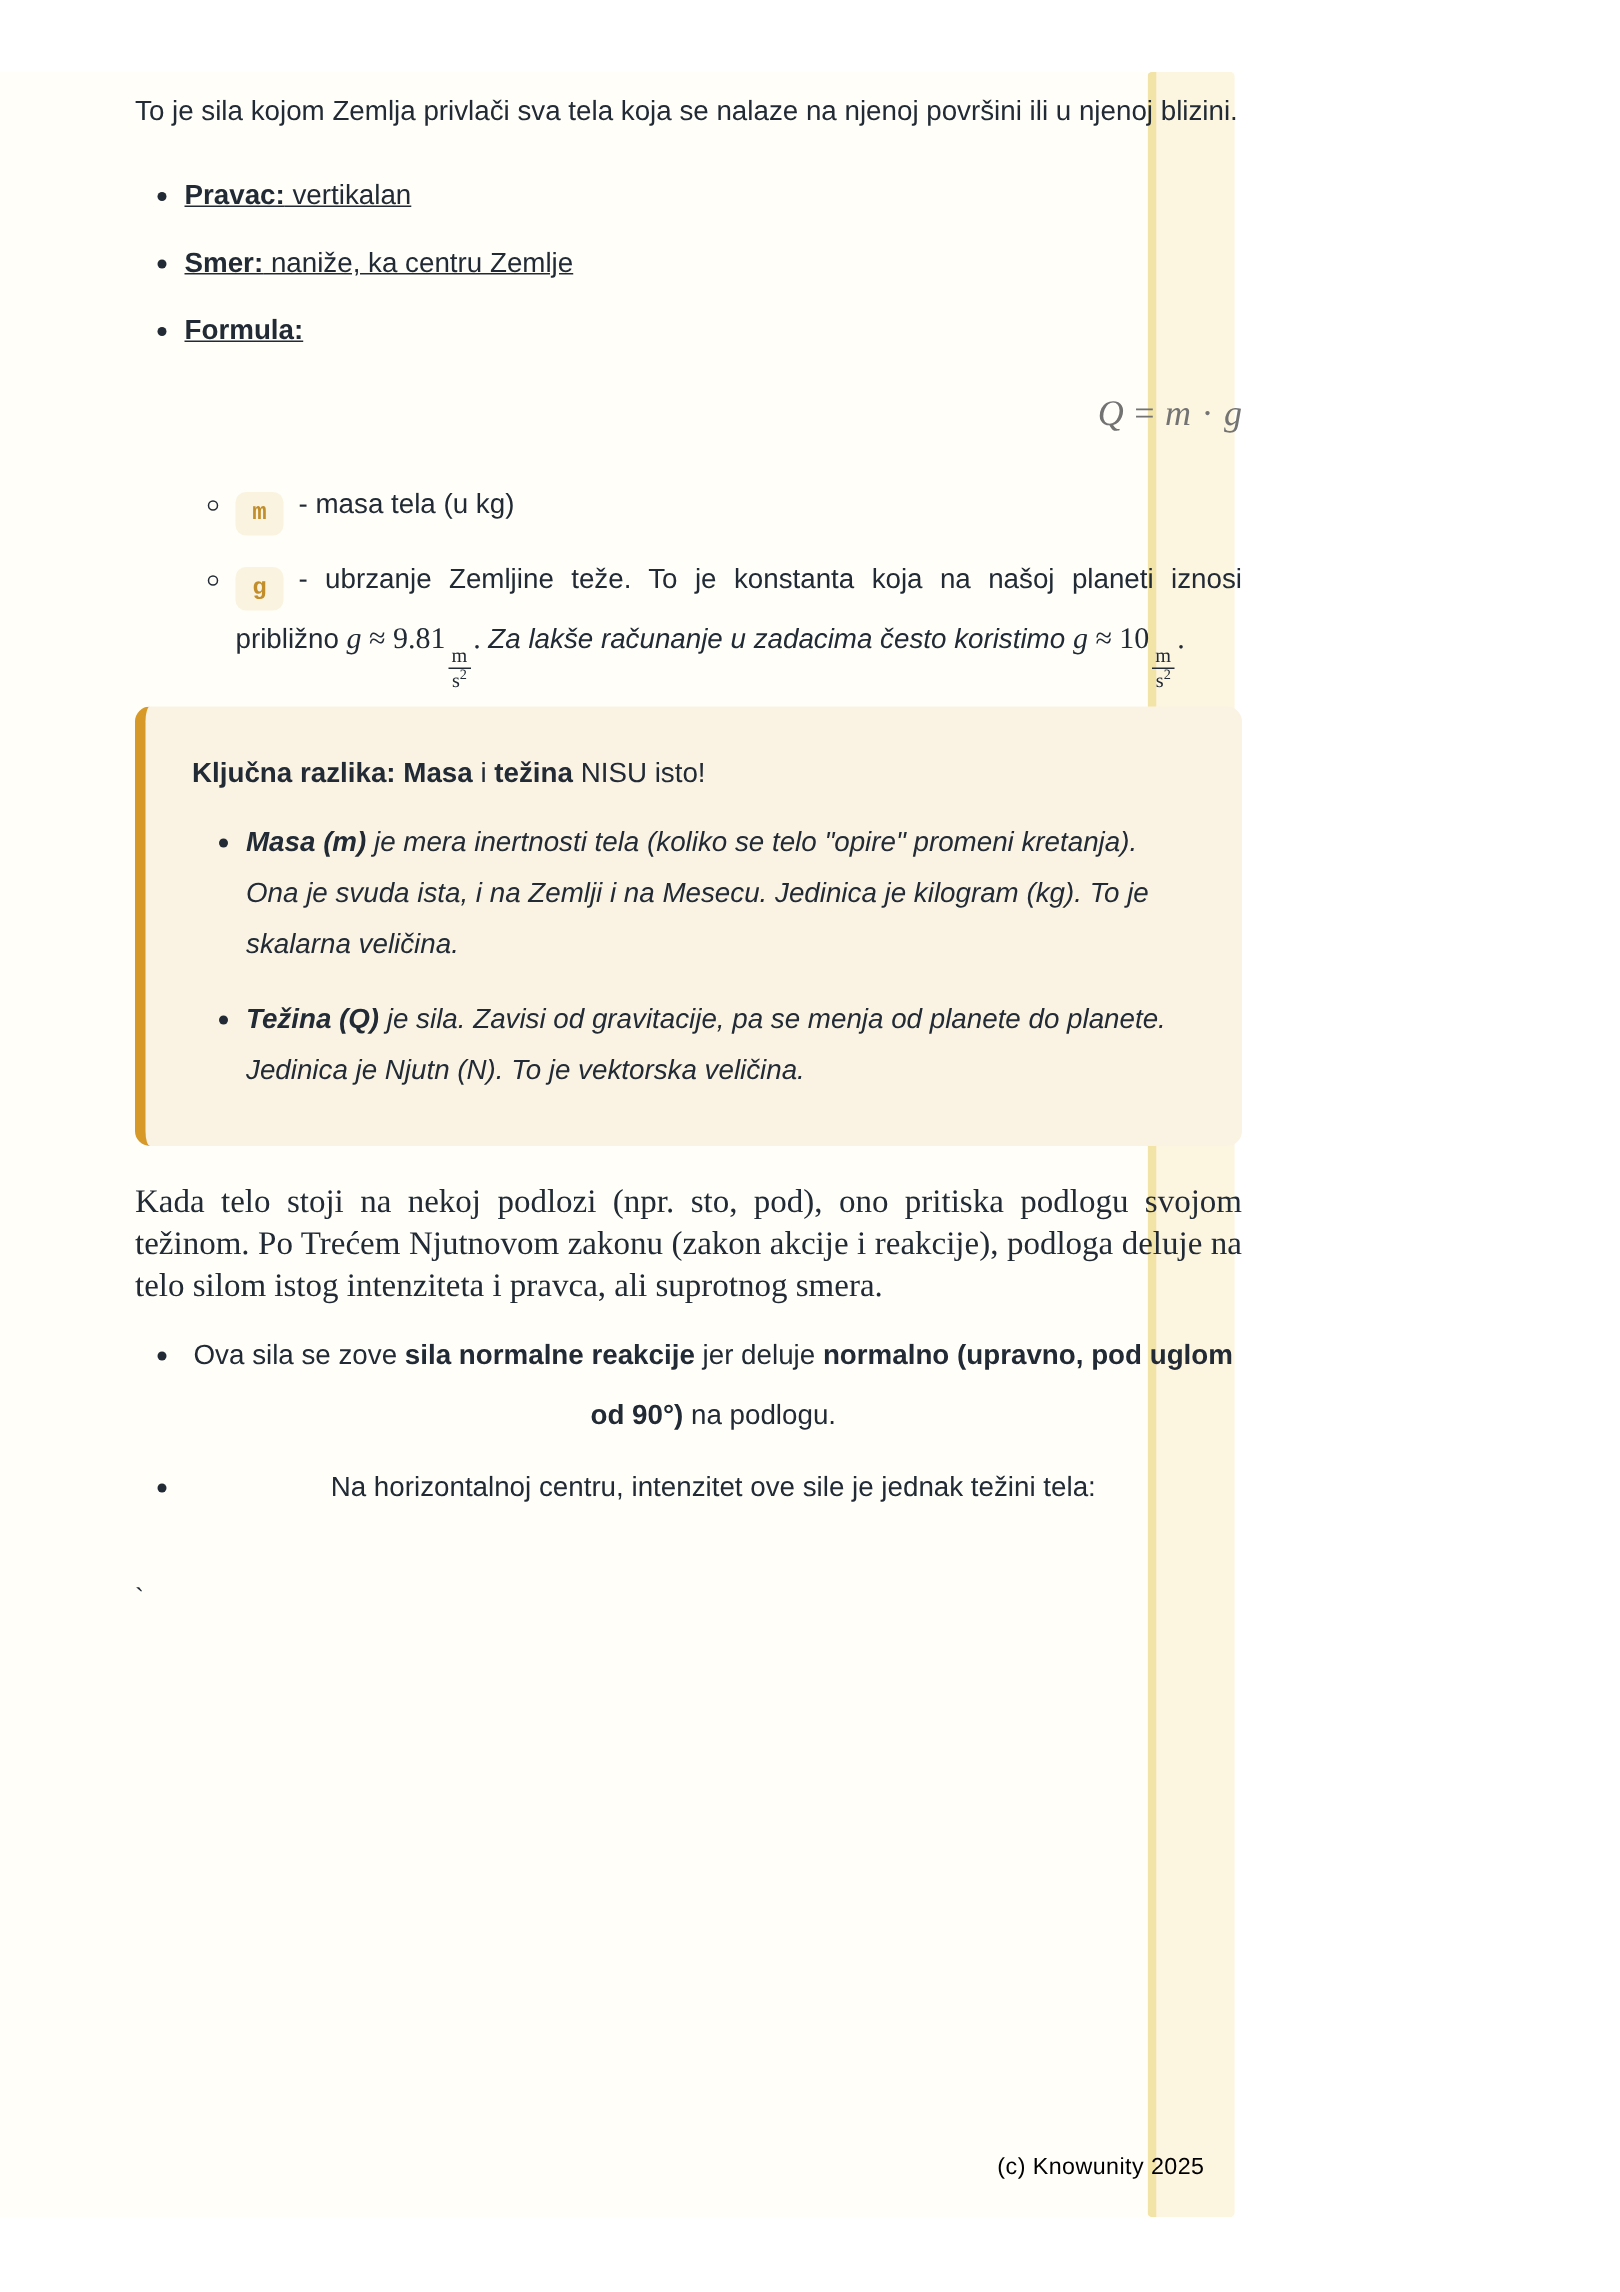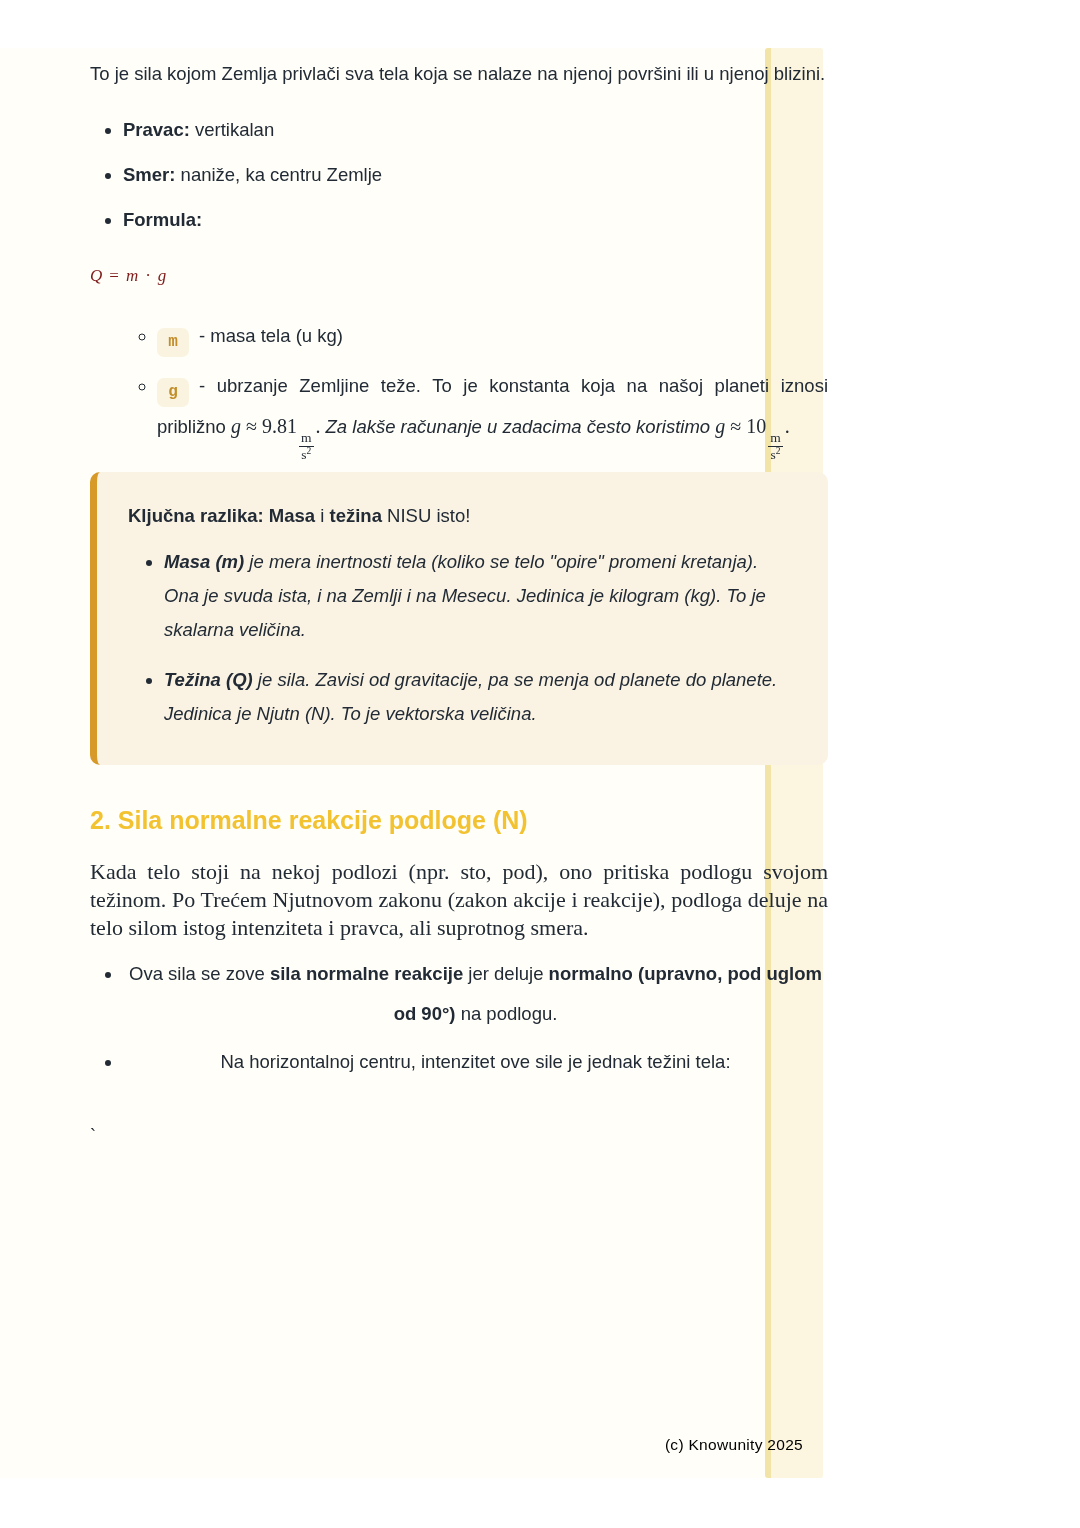--- a/index.html
+++ b/index.html
@@ -23,29 +23,29 @@
     position:absolute;left:90px;top:0;width:738px;
   }
   .intro{
     margin:0;padding-top:4px;
     font-size:18.5px;line-height:43px;text-align:justify;
   }
   b{font-weight:700;}
   ul{margin:0;}
   .main-list{
     list-style:disc;padding-left:33px;margin-top:13px;
-    font-size:18.5px;line-height:43px;
+    font-size:18.5px;line-height:43px;text-decoration:underline;
   }
   .main-list li{margin-bottom:2px;}
   .formula{
-    text-align:left;
+    text-align:right;
     font-family:"Liberation Serif", serif;
-    font-size:17px;line-height:30px;
+    font-size:24px;line-height:30px;
     margin-top:20px;
-    color:#7f1d1d;
+    color:#737373;
   }
   .formula .mop{margin:0 7px;}
   .mvar{font-family:"Liberation Serif", serif;font-style:italic;}
   .sub-list{
     list-style:circle;padding-left:67px;margin-top:26px;
     font-size:18.5px;line-height:38px;text-align:justify;
   }
   .sub-list li{margin-bottom:10px;}
   .badge{
     display:inline-block;min-width:22px;height:29px;line-height:29px;
@@ -136,21 +136,20 @@
     <div class="callout">
       <div class="callout-title">
         <b>Ključna razlika: Masa</b><span> i </span><b>težina</b><span> NISU isto!</span>
       </div>
       <ul>
         <li><b>Masa (m)</b><span> je mera inertnosti tela (koliko se telo "opire" promeni kretanja). Ona je svuda ista, i na Zemlji i na Mesecu. Jedinica je kilogram (kg). To je skalarna veličina.</span></li>
         <li><b>Težina (Q)</b><span> je sila. Zavisi od gravitacije, pa se menja od planete do planete. Jedinica je Njutn (N). To je vektorska veličina.</span></li>
       </ul>
     </div>
 
-    <h2 class="section-heading">2. Sila normalne reakcije podloge (N)</h2>
 
     <p class="para2">Kada telo stoji na nekoj podlozi (npr. sto, pod), ono pritiska podlogu svojom težinom. Po Trećem Njutnovom zakonu (zakon akcije i reakcije), podloga deluje na telo silom istog intenziteta i pravca, ali suprotnog smera.</p>
 
     <ul class="list2">
       <li><span>Ova sila se zove </span><b>sila normalne reakcije</b><span> jer deluje </span><b>normalno (upravno, pod uglom od 90°)</b><span> na podlogu.</span></li>
       <li><span>Na horizontalnoj centru, intenzitet ove sile je jednak težini tela:</span></li>
     </ul>
 
 
     <div class="stray">`</div>

